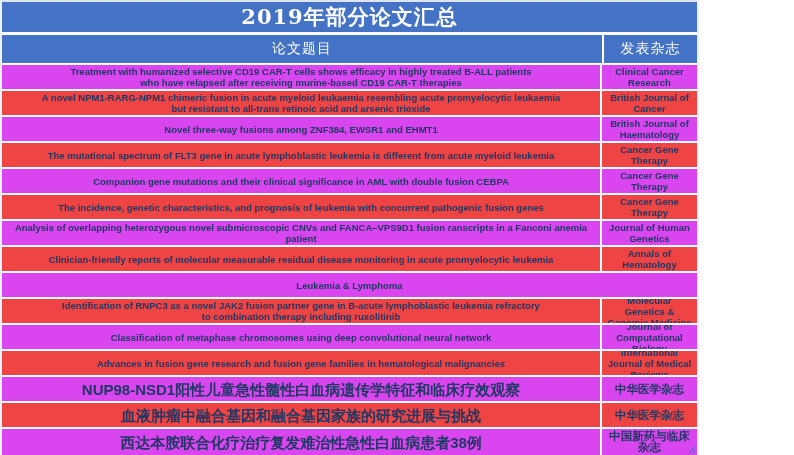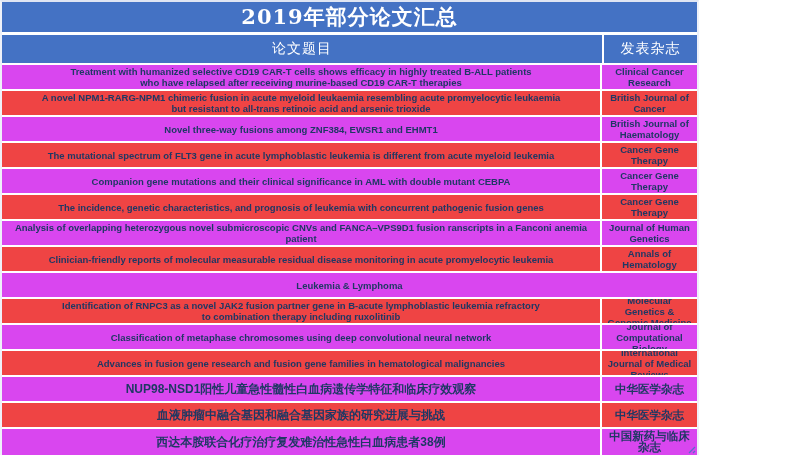--- a/index.html
+++ b/index.html
@@ -74,21 +74,21 @@
     font-weight: 600;
     overflow: hidden;
   }
   .title-cell {
     width: 600px;
     border-right: 2px solid #ffffff;
     box-sizing: border-box;
     padding: 0 8px;
   }
   .journal-cell { flex: 1; padding: 0 4px; }
-  .row.zh .title-cell   { font-size: 12px; font-weight: 700; }
+  .row.zh .title-cell   { font-size: 15px; font-weight: 700; }
   .row.zh .journal-cell { font-size: 11.5px; font-weight: 700; }
 
   .resize-handle {
     position: absolute;
     right: 1px;
     bottom: 1px;
     width: 9px;
     height: 9px;
     opacity: 0.85;
   }
@@ -125,21 +125,21 @@
         <div class="cell journal-cell">British Journal of Haematology</div>
       </div>
       <div class="row even">
         <div class="cell title-cell">
           <div>The mutational spectrum of FLT3 gene in acute lymphoblastic leukemia is different from acute myeloid leukemia</div>
         </div>
         <div class="cell journal-cell">Cancer Gene Therapy</div>
       </div>
       <div class="row odd">
         <div class="cell title-cell">
-          <div>Companion gene mutations and their clinical significance in AML with double mutant CEBPA</div>
+          <div>Companion gene mutations and their clinical significance in AML with double fusion CEBPA</div>
         </div>
         <div class="cell journal-cell">Cancer Gene Therapy</div>
       </div>
       <div class="row even">
         <div class="cell title-cell">
           <div>The incidence, genetic characteristics, and prognosis of leukemia with concurrent pathogenic fusion genes</div>
         </div>
         <div class="cell journal-cell">Cancer Gene Therapy</div>
       </div>
       <div class="row odd">

